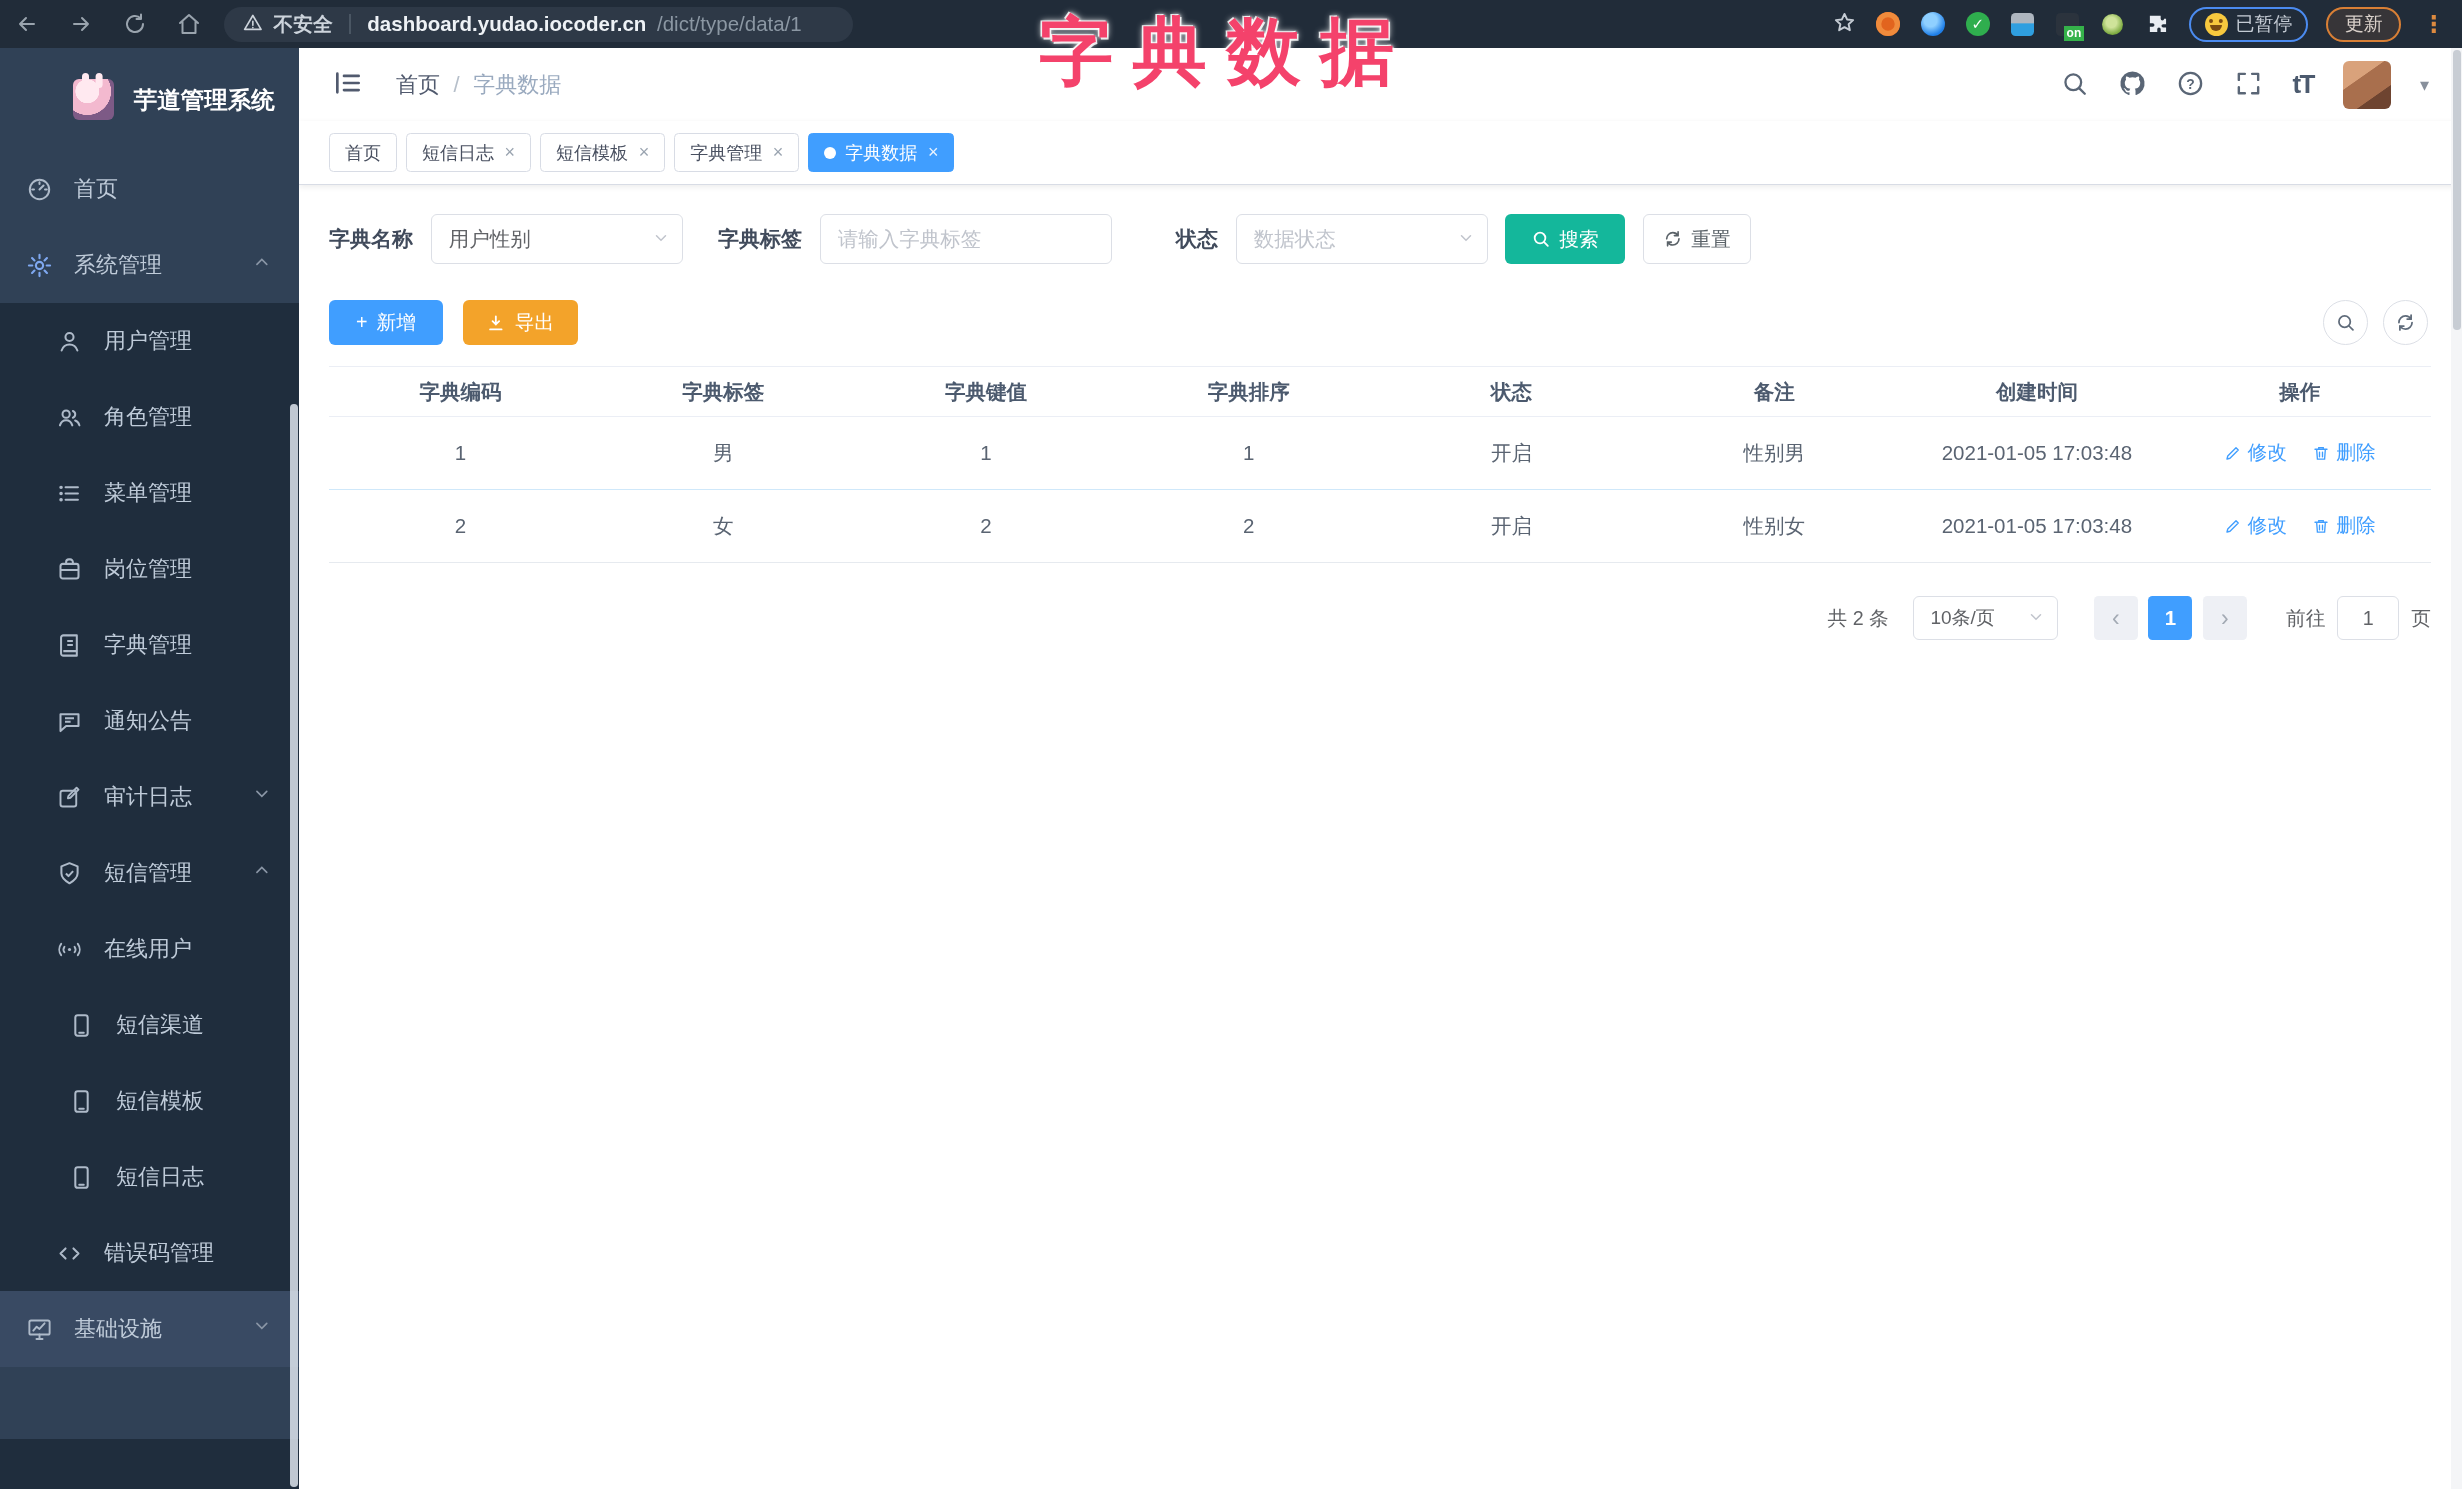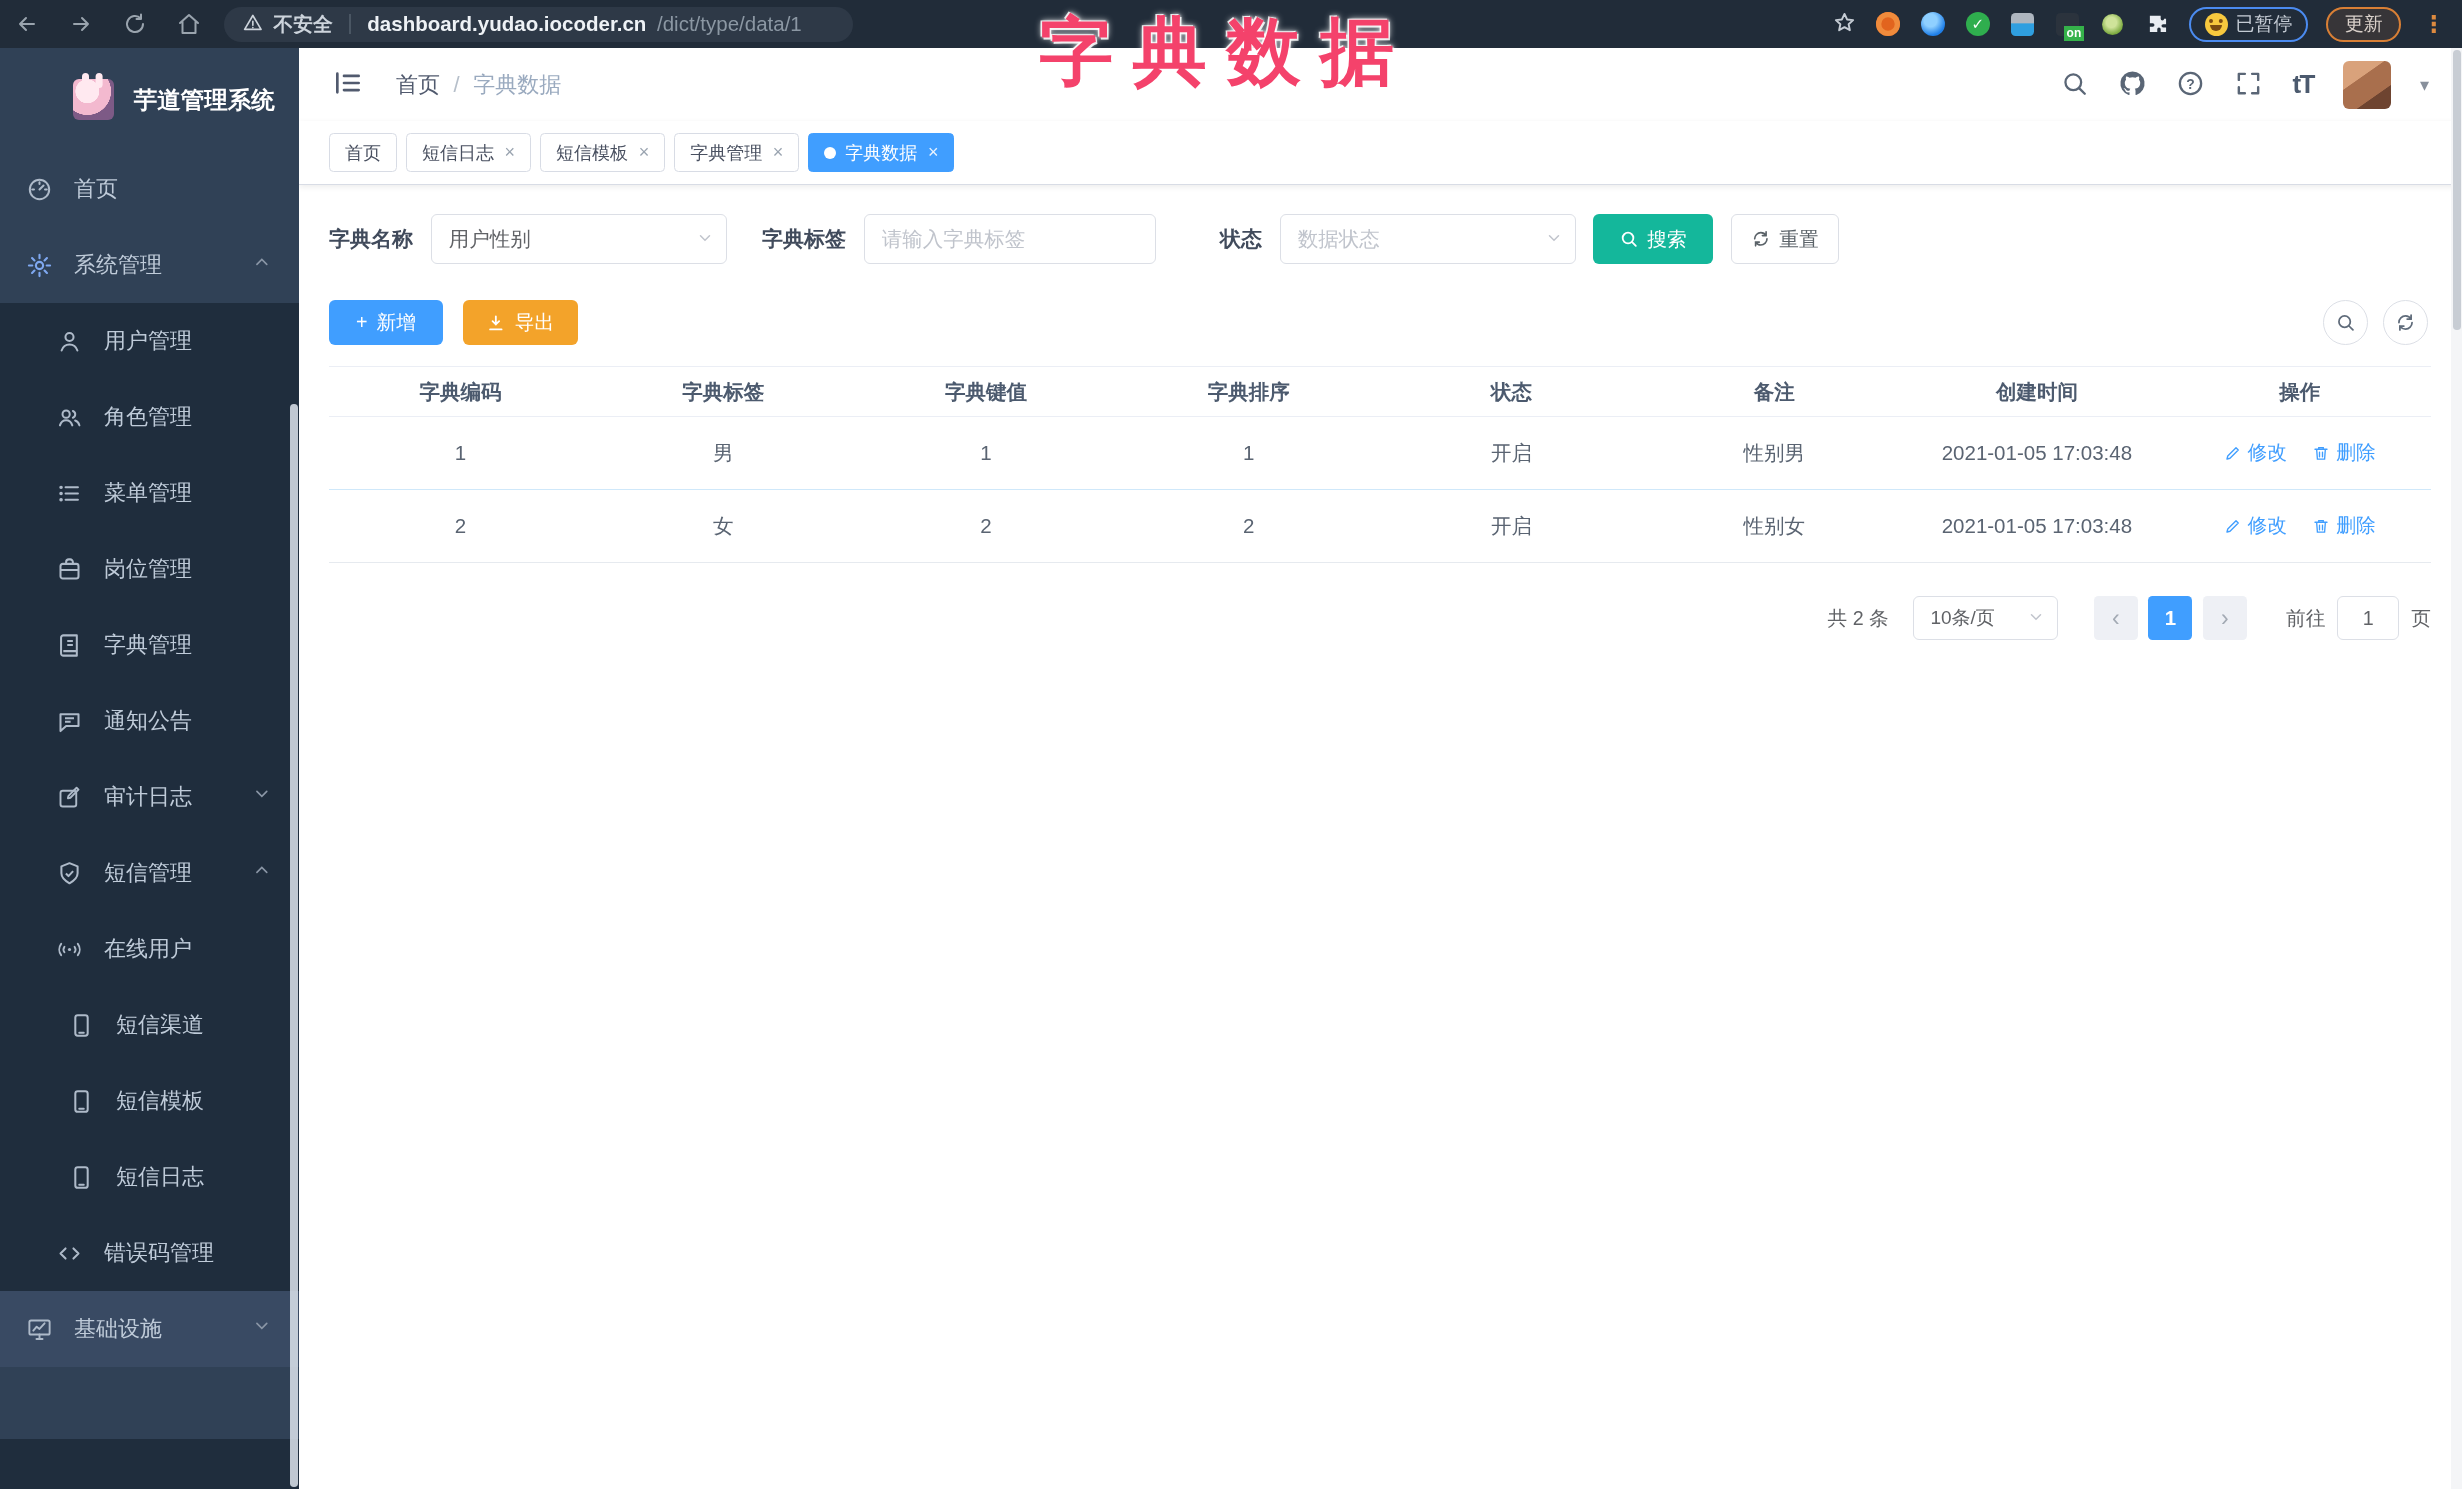--- a/index.html
+++ b/index.html
@@ -90,21 +90,21 @@
   .tab.active { background:#409eff; border-color:#409eff; color:#fff; }
   .tab.active .tclose { color:#eaf4ff; }
   .tab-dot { width:12px; height:12px; border-radius:50%; background:#fff; margin-right:9px; }
 
   
   .content { padding:26px 30px 0 30px; }
   .filter-row { display:flex; align-items:center; height:50px; margin-top:3px; }
   .f-label { font-size:21px; font-weight:700; color:#414b5c; margin-right:18px; white-space:nowrap; }
   .sel, .inp { height:50px; border:1.5px solid #dcdfe6; border-radius:6px; background:#fff;
     display:flex; align-items:center; padding:0 16.7px; position:relative; }
-  .sel { width:296px; } .inp { width:292px; }
+  .sel { width:252px; } .inp { width:292px; }
   .sel input, .inp input { border:none; outline:none; width:100%; font-size:20.5px; color:#606266;
     background:transparent; font-family:inherit; }
   .sel input::placeholder, .inp input::placeholder { color:#c0c4cc; }
   .sel .sarrow { position:absolute; right:12px; color:#c0c4cc; }
   .sarrow svg { width:18px; height:18px; }
   .gap46 { margin-left:35px; } .gap84 { margin-left:64px; }
   .btn { display:flex; align-items:center; justify-content:center; gap:9px; border-radius:6px;
     font-size:19.7px; cursor:pointer; border:none; font-family:inherit; }
   .btn svg { width:19.7px; height:19.7px; }
   .btn-search { margin-left:16.7px; width:120px; height:50px; background:#14b79b; color:#fff; }

